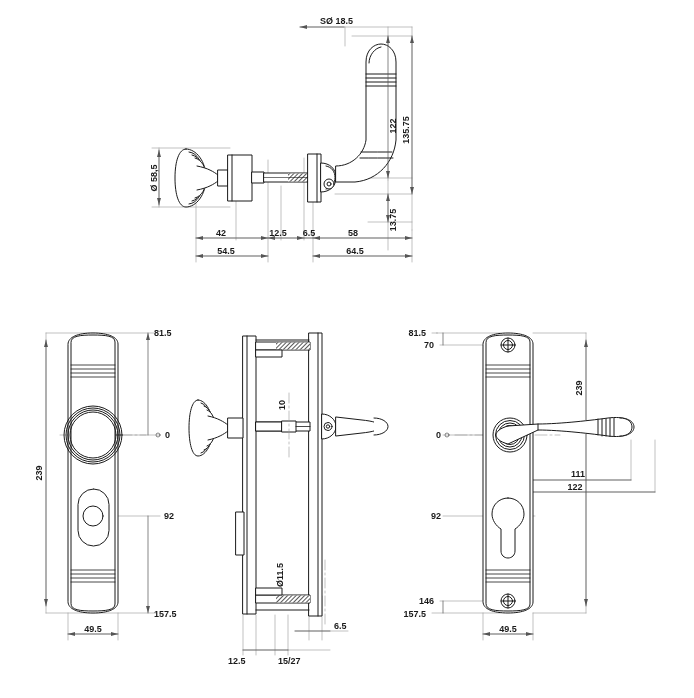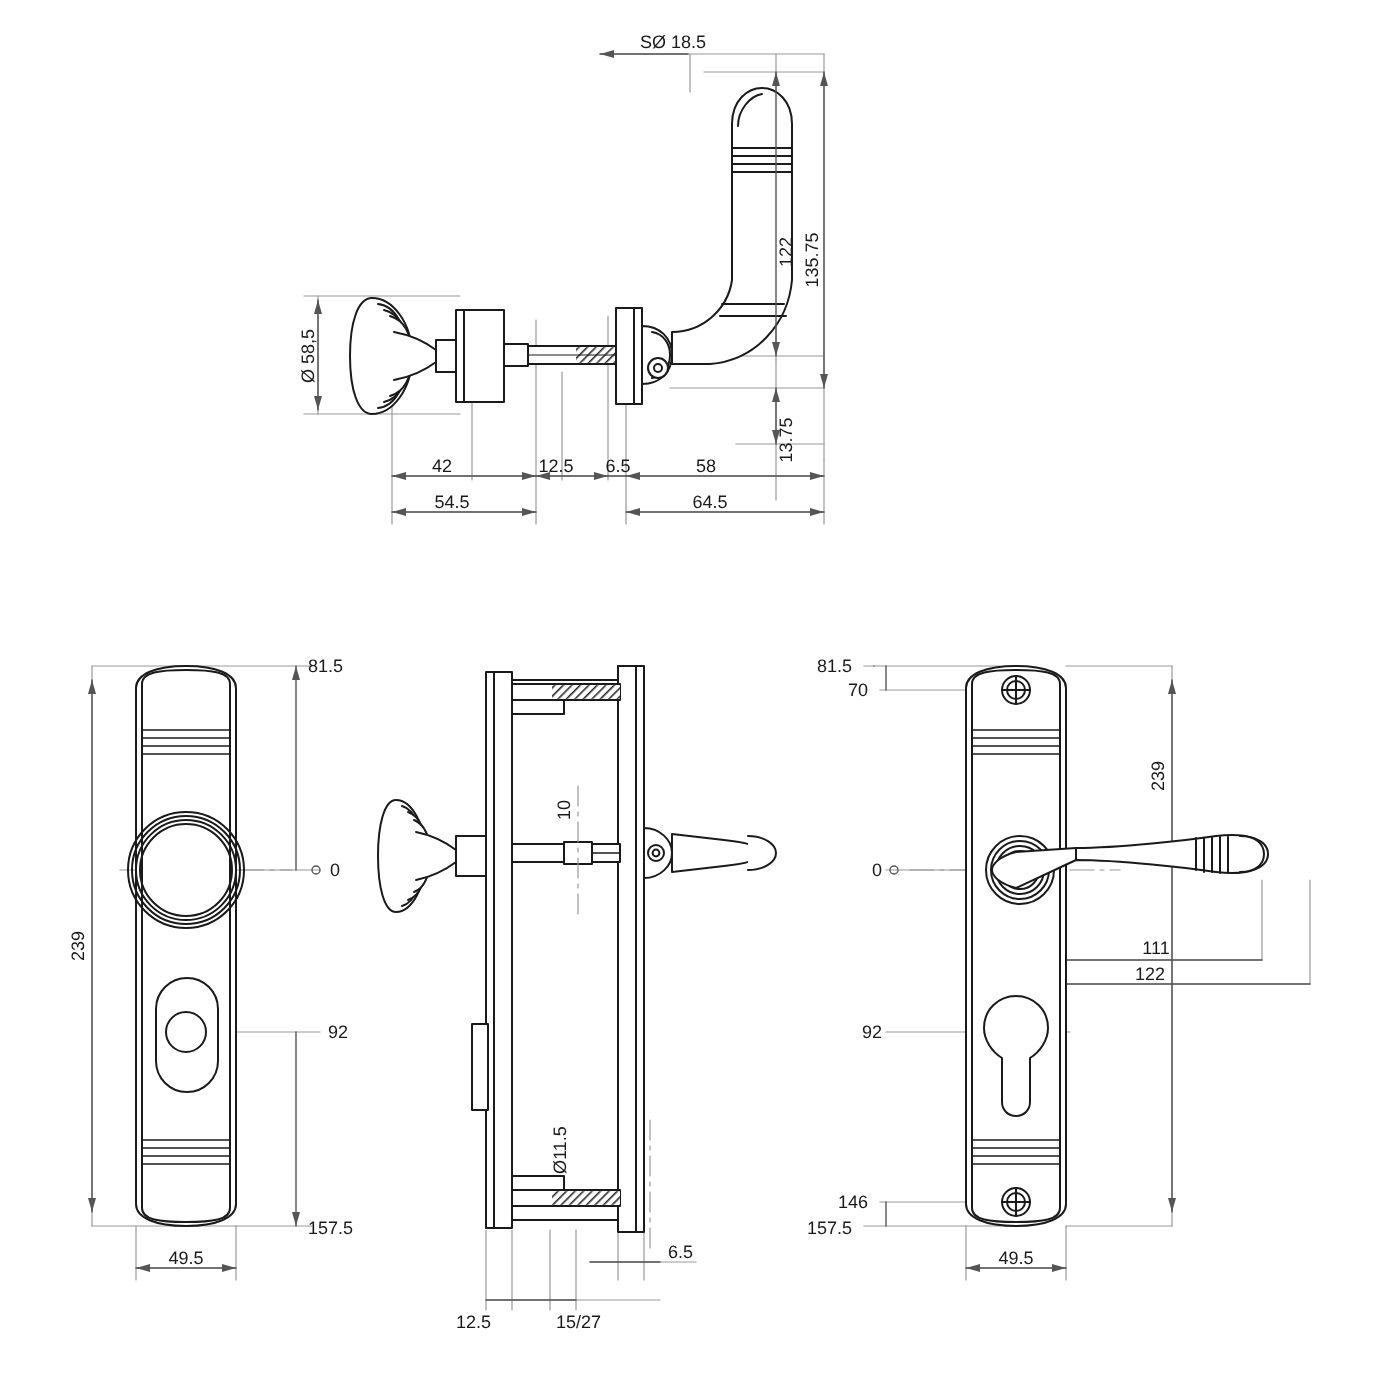--- a/index.html
+++ b/index.html
@@ -1,21 +1,21 @@
 <!DOCTYPE html>
 <html><head>
 <meta charset="utf-8">
 <title>Technical Drawing</title>
 <style>
   html,body{margin:0;padding:0;background:#ffffff;}
   body{
     font-family:"Liberation Sans", sans-serif;
     width:694px;height:698px;overflow:hidden;
   }
-  #sheet{position:relative;width:694px;height:698px;background:#fff;}
+  #sheet{position:relative;width:694px;height:698px;background:#fff;font-weight:bold;}
   svg{display:block;}
   .dimtext{
     font-family:"Liberation Sans", sans-serif;
     font-size:9px;
     fill:#1a1a1a;
   }
 </style>
 </head>
 <body>
 

